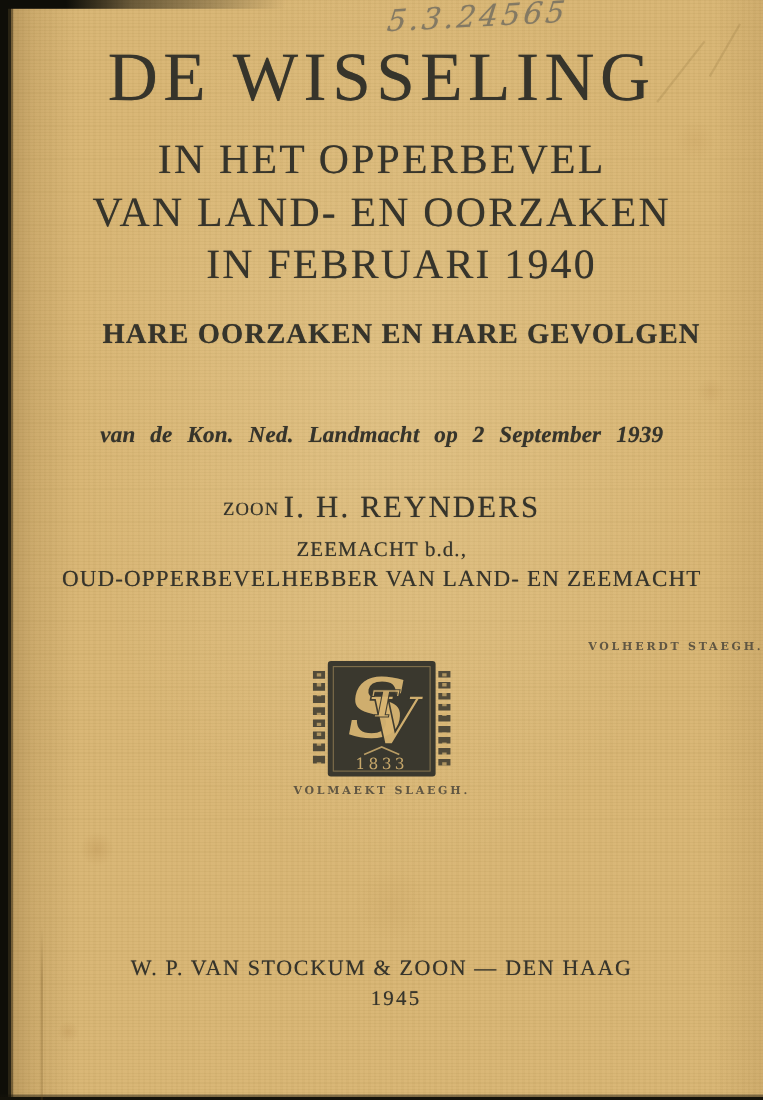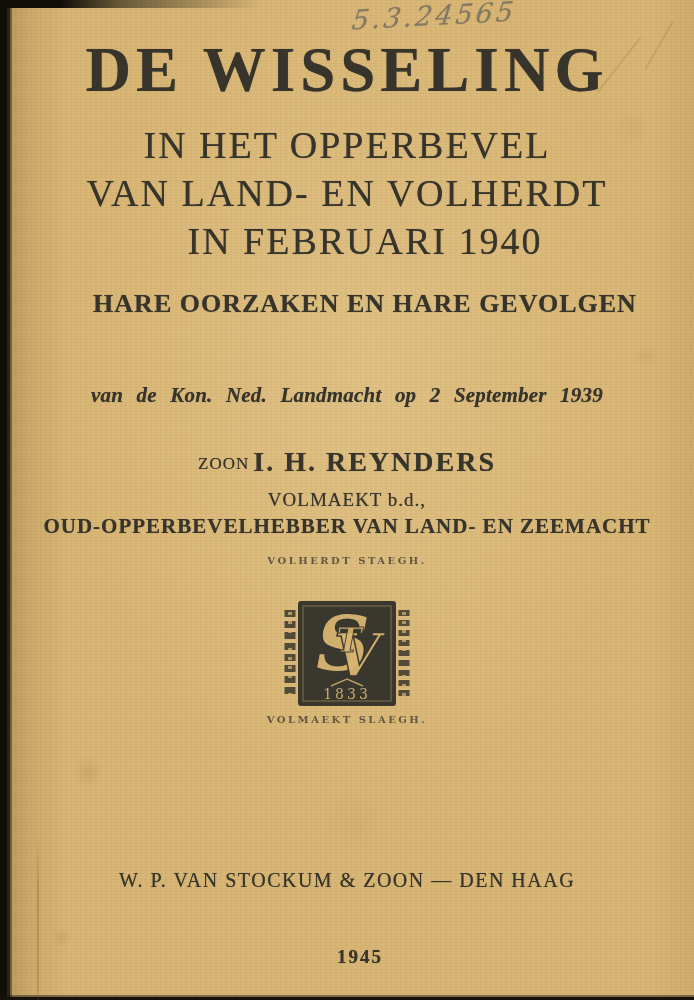--- a/index.html
+++ b/index.html
@@ -37,67 +37,67 @@
   .crease-d1{left:618px;top:30px;height:70px;transform:rotate(38deg);}
   .crease-d2{left:658px;top:18px;height:55px;transform:rotate(30deg);}
 
   .pencil{
     position:absolute;left:352px;top:0px;
     font-family:"DejaVu Serif", serif;font-style:italic;
     font-size:27px;letter-spacing:3px;color:#837963;
     transform:rotate(-3deg) skewX(-10deg);
     text-shadow:0 0 1px rgba(131,121,99,0.5);
   }
-  .title-main{top:34px;font-size:63px;letter-spacing:5px;font-weight:700;}
+  .title-main{top:34px;font-size:63px;letter-spacing:5px;font-weight:400;}
   .title-sub{font-size:38px;letter-spacing:2px;font-weight:500;}
   .t2{top:123px;} .t3{top:171px;} .t4{top:219px;padding-left:36px;}
   .subtitle{top:289px;font-size:26px;font-weight:bold;letter-spacing:1px;margin-left:36px;}
   .kaart{font-style:italic;font-size:21px;font-weight:bold;letter-spacing:0.2px;}
   .k1{top:352px;word-spacing:4px;}
   .k2{top:383px;word-spacing:8px;font-family:Liberation Serif, serif;}
   .byline{top:446px;}
   .door{font-size:17px;letter-spacing:1px;font-weight:500;vertical-align:2px;}
-  .author-name{font-size:28px;letter-spacing:2px;font-weight:700;}
+  .author-name{font-size:28px;letter-spacing:2px;font-weight:400;}
   .rank{top:489px;font-size:19px;letter-spacing:1px;font-weight:500;}
-  .oud{top:514px;font-size:21px;letter-spacing:1px;font-weight:700;}
+  .oud{top:514px;font-size:21px;letter-spacing:1px;font-weight:400;}
   .motto{font-family:"DejaVu Serif",serif;font-size:10px;font-weight:bold;letter-spacing:2.5px;color:#4c463a;opacity:0.85;}
-  .motto-top{top:555px;}
+  .motto-top{top:583px;text-align:right;}
   .motto-bottom{top:714px;}
   .emblem-wrap{position:absolute;left:0;right:0;top:600px;text-align:center;}
   .publisher{top:869px;font-size:20px;letter-spacing:1.5px;font-weight:500;}
-  .imprint-year{top:946px;font-size:19px;letter-spacing:2px;font-weight:700;padding-left:26px;}
+  .imprint-year{top:898px;font-size:19px;letter-spacing:2px;font-weight:400;padding-left:26px;}
 </style>
 </head>
 <body>
 
 <div id="cover">
 
   <div class="edge-left"></div>
   <div class="edge-top"></div>
   <div class="edge-bottom"></div>
   <div class="crease-v"></div>
   <div class="crease-d1"></div>
   <div class="crease-d2"></div>
 
   <div class="pencil">5.3.24565</div>
 
   <div class="abs ink title-main">DE WISSELING</div>
   <div class="abs ink title-sub t2">IN HET OPPERBEVEL</div>
-  <div class="abs ink title-sub t3">VAN LAND- EN VOLHERDT</div>
+  <div class="abs ink title-sub t3">VAN LAND- EN OORZAKEN</div>
   <div class="abs ink title-sub t4">IN FEBRUARI 1940</div>
 
   <div class="abs ink subtitle">HARE OORZAKEN EN HARE GEVOLGEN</div>
 
   <div class="abs ink kaart k2">van de Kon. Ned. Landmacht op 2 September 1939</div>
 
   <div class="abs ink byline">
     <span class="door">ZOON</span>
     <span class="author-name">I. H. REYNDERS</span>
   </div>
-  <div class="abs ink rank">VOLMAEKT b.d.,</div>
+  <div class="abs ink rank">ZEEMACHT b.d.,</div>
   <div class="abs ink oud">OUD-OPPERBEVELHEBBER VAN LAND- EN ZEEMACHT</div>
 
   <div class="abs motto motto-top">VOLHERDT STAEGH.</div>
 
   <div class="emblem-wrap">
     <svg width="132" height="108" viewBox="0 0 132 108">
 
       <line x1="9" y1="10" x2="9" y2="98" stroke="#3a382e" stroke-width="11" stroke-dasharray="7 4" opacity="0.85"></line>
       <line x1="9" y1="12" x2="9" y2="96" stroke="#d8b572" stroke-width="4" stroke-dasharray="3 6" opacity="0.7"></line>
       <line x1="123" y1="10" x2="123" y2="98" stroke="#3a382e" stroke-width="11" stroke-dasharray="6 4" opacity="0.85"></line>

